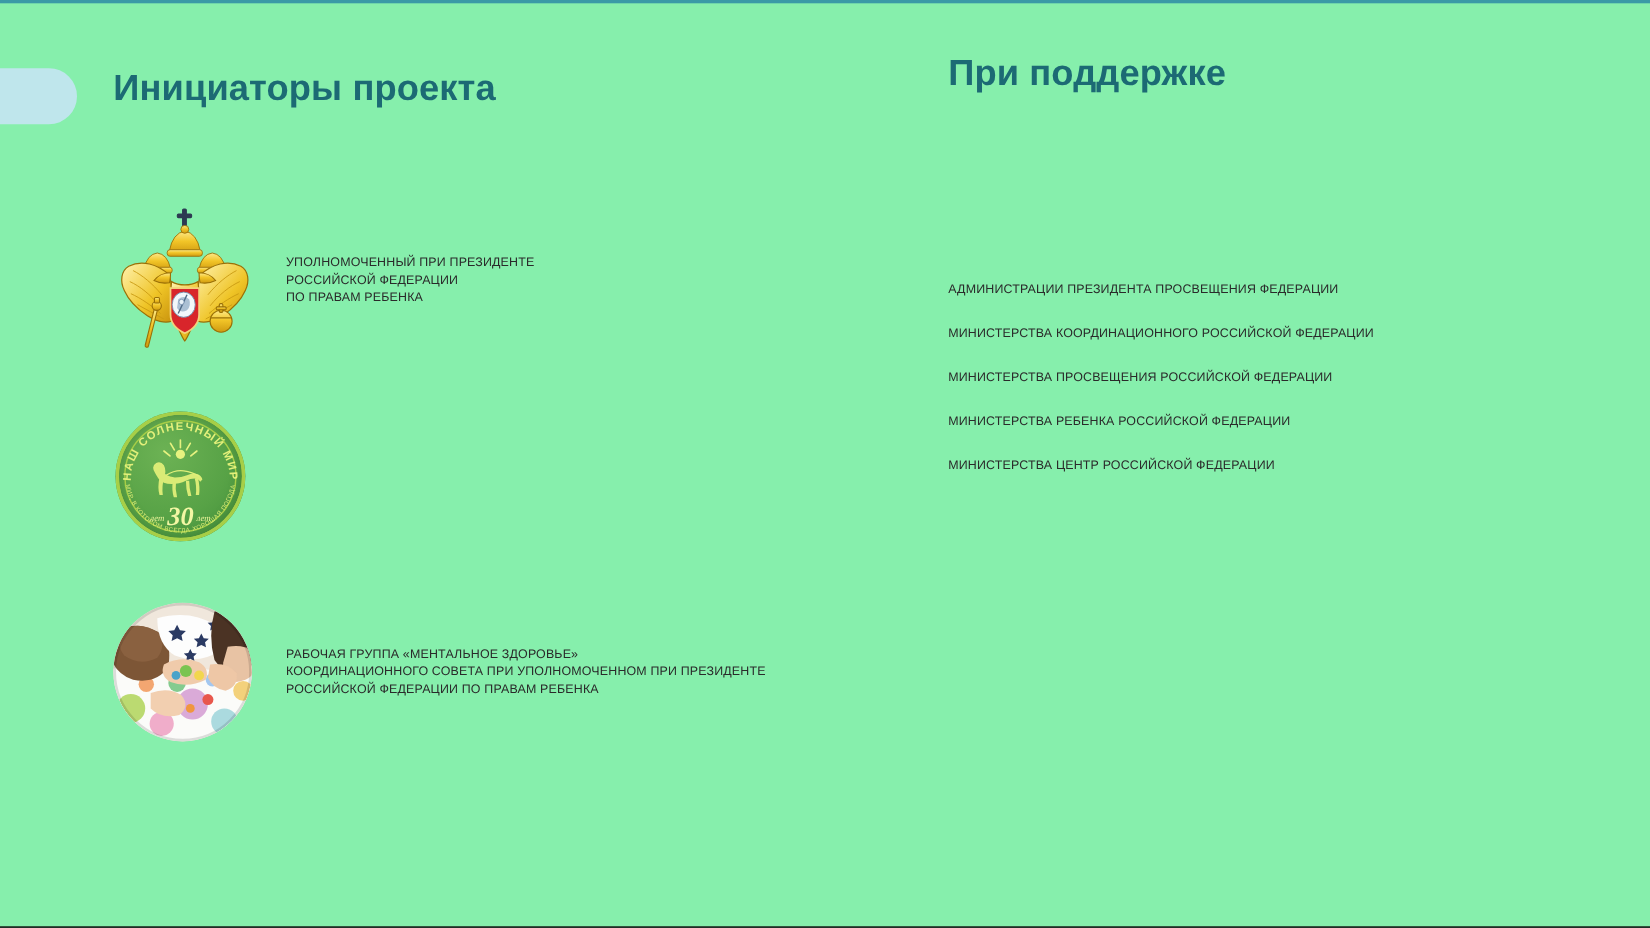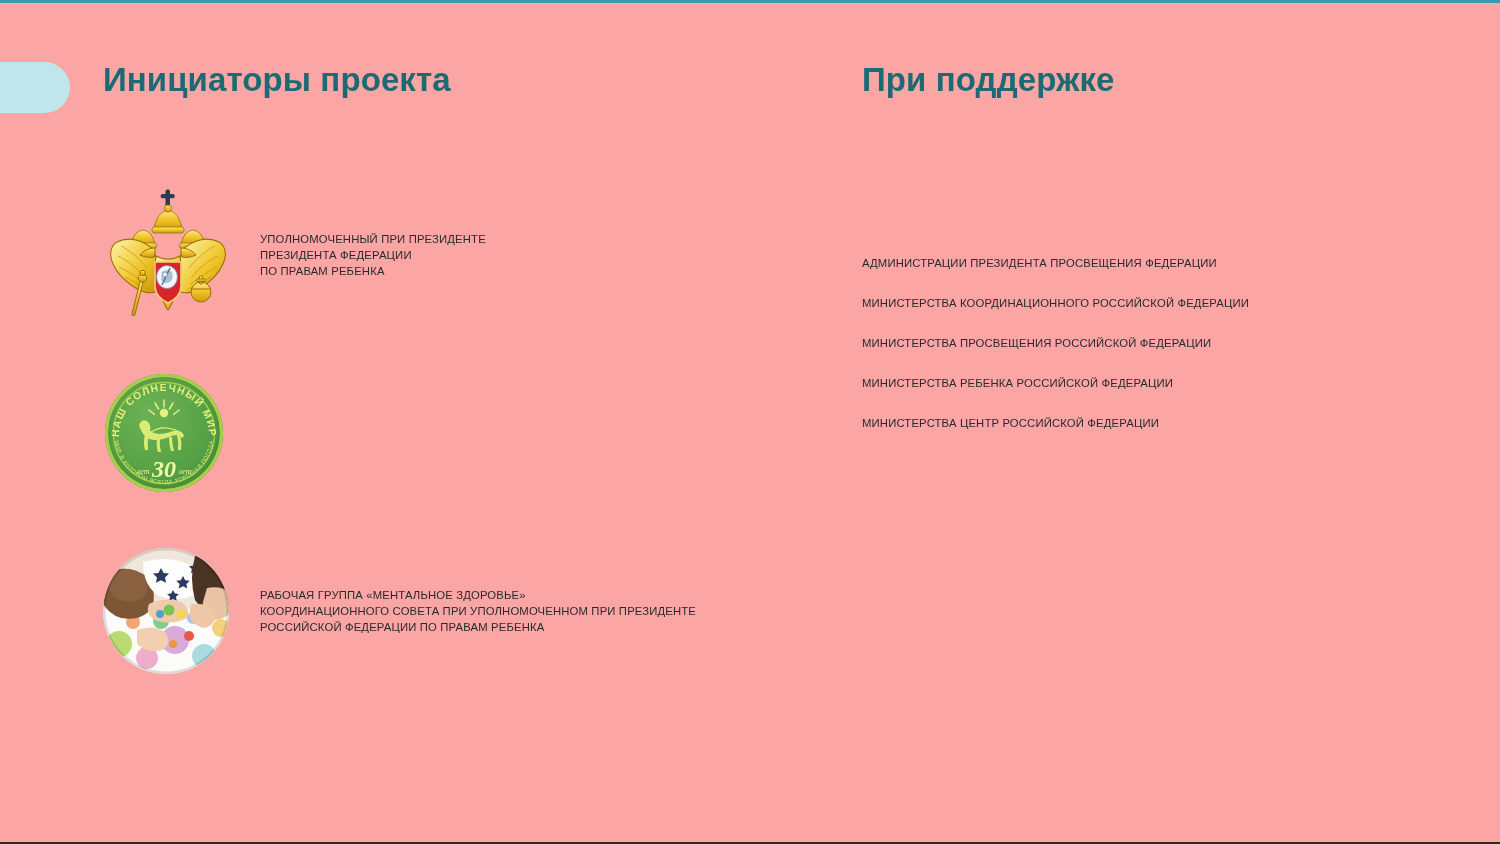--- a/index.html
+++ b/index.html
@@ -11,21 +11,21 @@
     height: 844px;
     background: #ffffff;
     font-family: "Liberation Sans", "DejaVu Sans", sans-serif;
     overflow: hidden;
     position: relative;
   }
 
   #slide {
     position: absolute;
     inset: 0;
-    background: #fca5a5;
+    background: #86efac;
     overflow: hidden;
   }
 
   
   .top-rule {
     position: absolute;
     left: 0;
     top: 0;
     width: 1500px;
     height: 3px;
@@ -56,21 +56,21 @@
   
   .col-left {
     position: absolute;
     left: 103px;
     top: 62px;
     width: 700px;
   }
   .col-right {
     position: absolute;
     left: 862px;
-    top: 62px;
+    top: 48px;
     width: 560px;
   }
 
   .col-heading {
     font-size: 33px;
     font-weight: bold;
     color: #1c6a74;
     letter-spacing: .1px;
     line-height: 1.1;
     margin: 0;
@@ -264,21 +264,21 @@
               <path d="M55 84 q5-4 10 0 q2 6 -2 10 q-6 3 -9 -2 Z"></path>
             </g>
             <g stroke="#4e6a86" stroke-width="1.3" fill="none">
               <path d="M63 80 L55 97"></path>
             </g>
             <circle cx="58" cy="86.5" r="2.4" fill="#e9f2f8" stroke="#6d87a8" stroke-width=".7"></circle>
           </g>
         </svg>
       </div>
       <div class="org-text">УПОЛНОМОЧЕННЫЙ ПРИ ПРЕЗИДЕНТЕ
-ПРЕЗИДЕНТА ФЕДЕРАЦИИ
+РОССИЙСКОЙ ФЕДЕРАЦИИ
 ПО ПРАВАМ РЕБЕНКА</div>
     </div>
 
     <div class="org-row">
       <div class="org-logo">
         <div class="sunny">
           <svg width="118" height="118" viewBox="0 0 118 118">
             <defs>
               <path id="arcTop" d="M 14 62 A 45 45 0 0 1 104 62"></path>
               <path id="arcBottom" d="M 9 60 A 50 50 0 0 0 109 60"></path>

